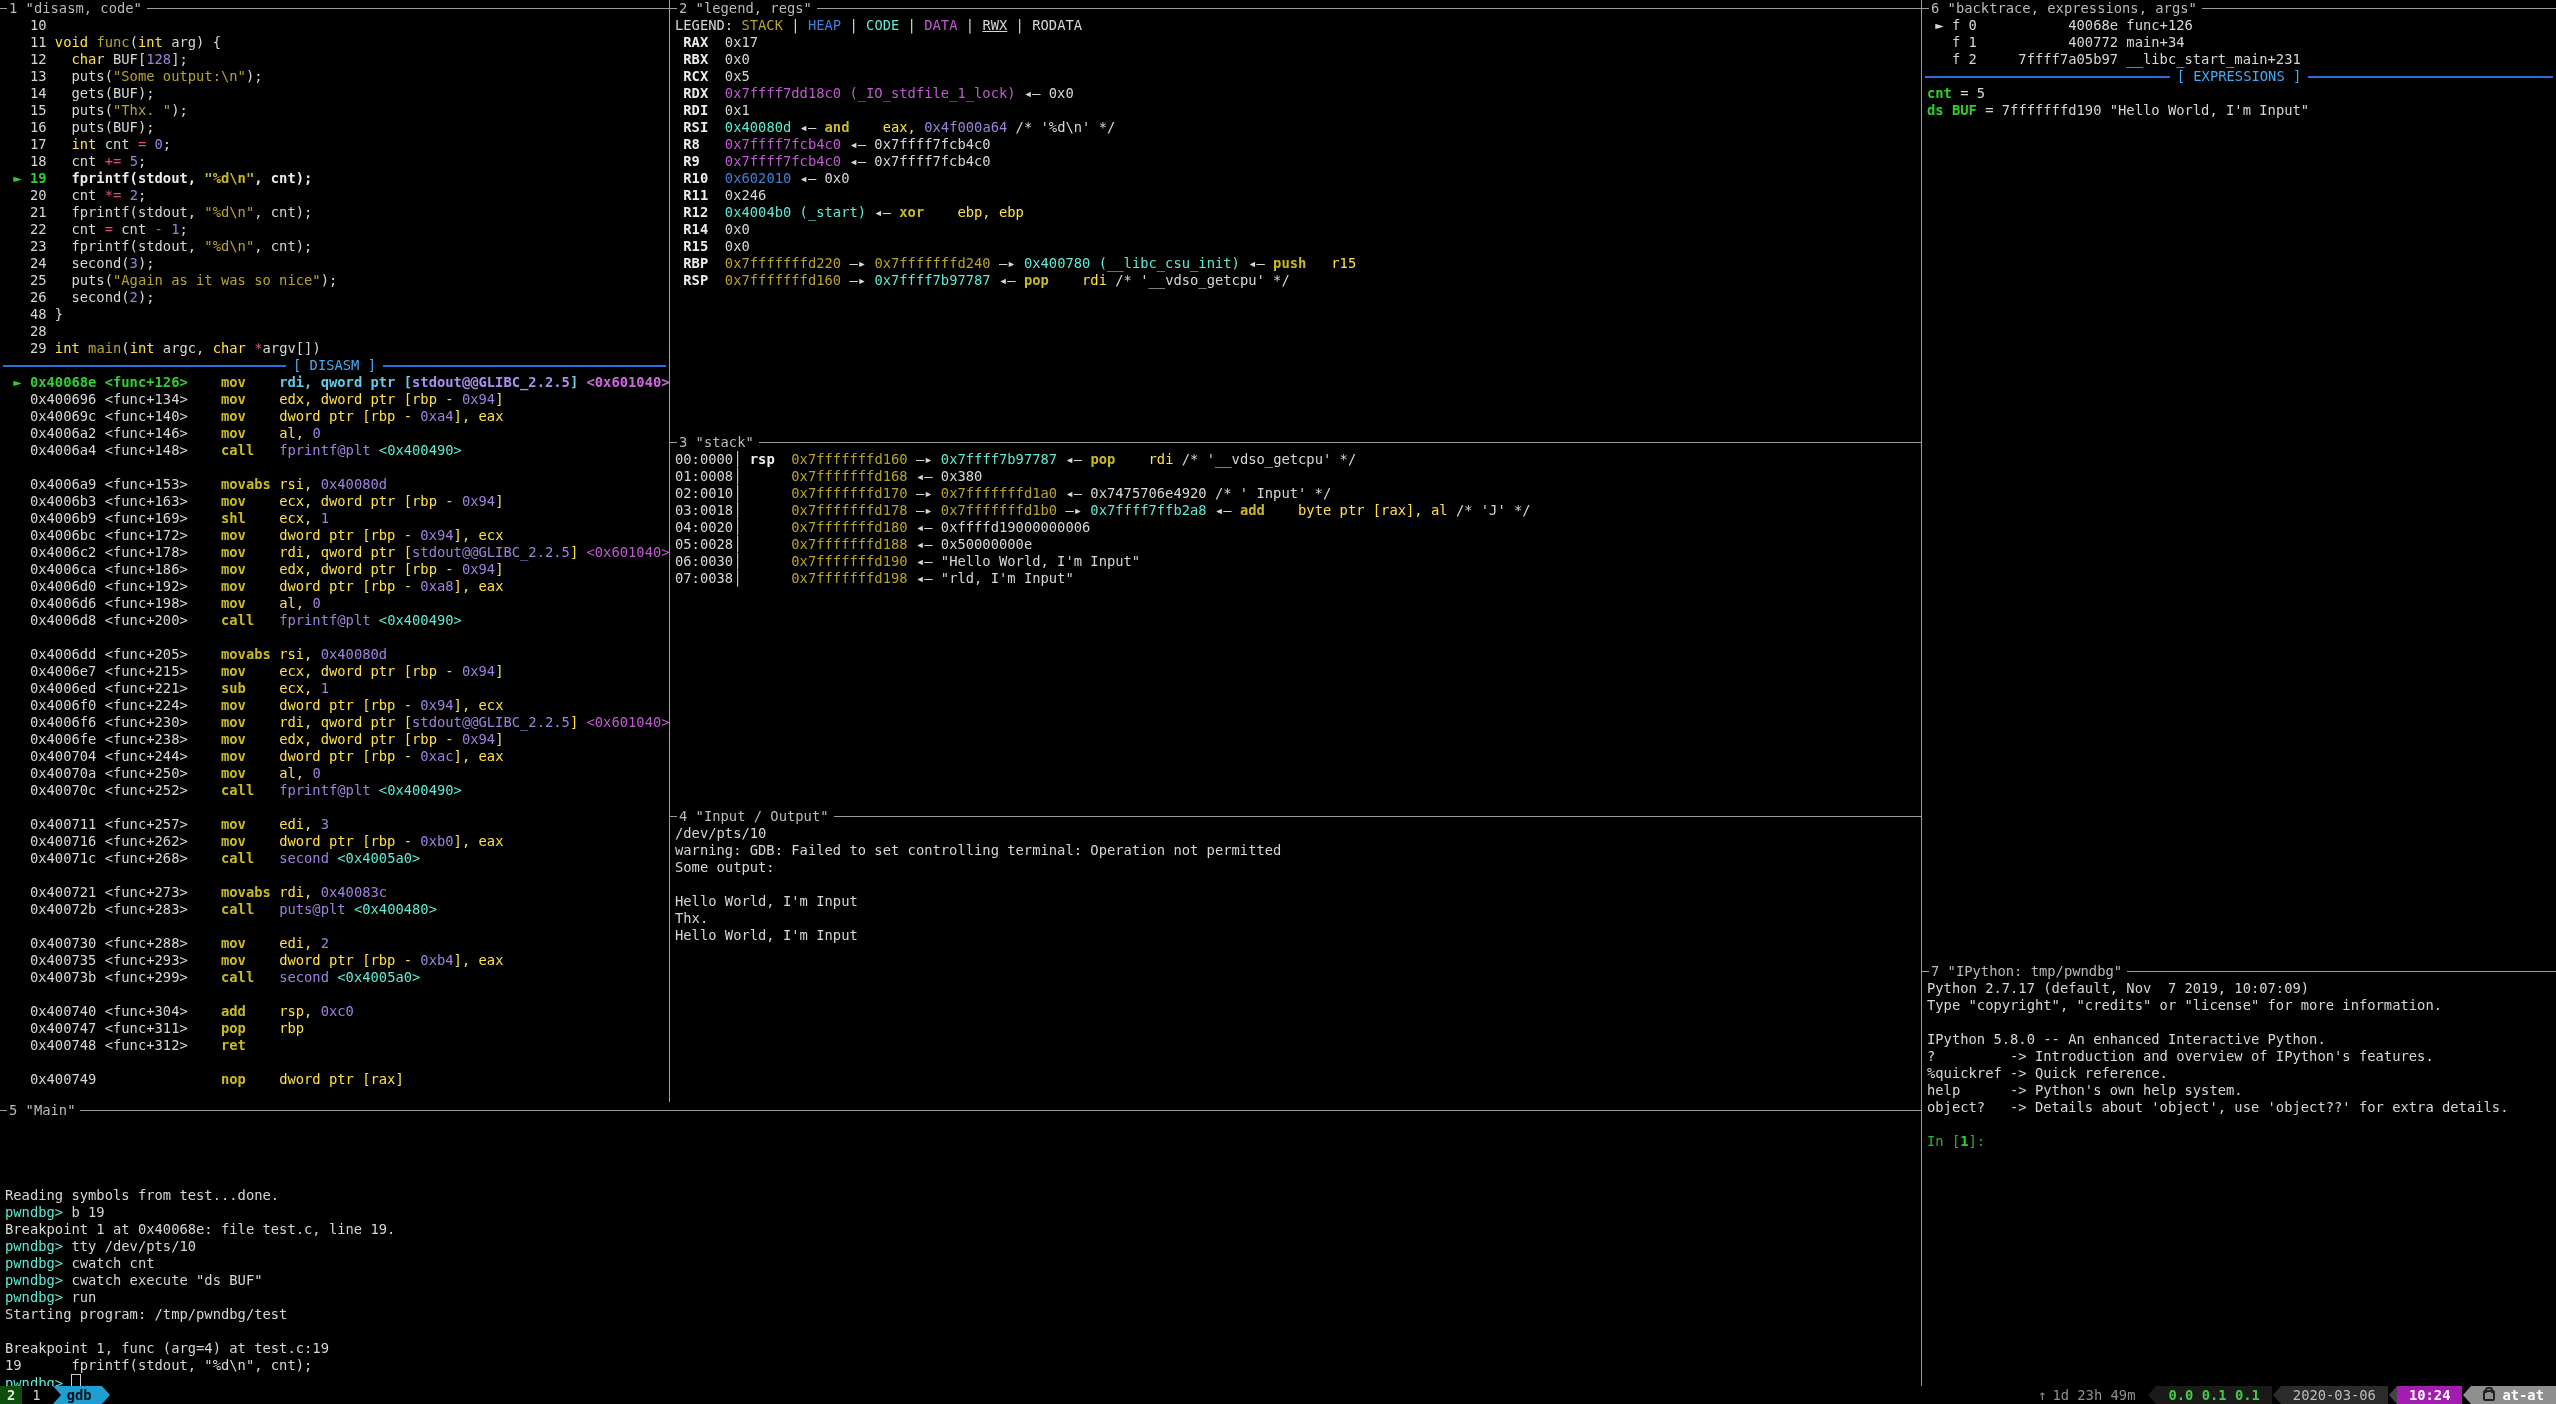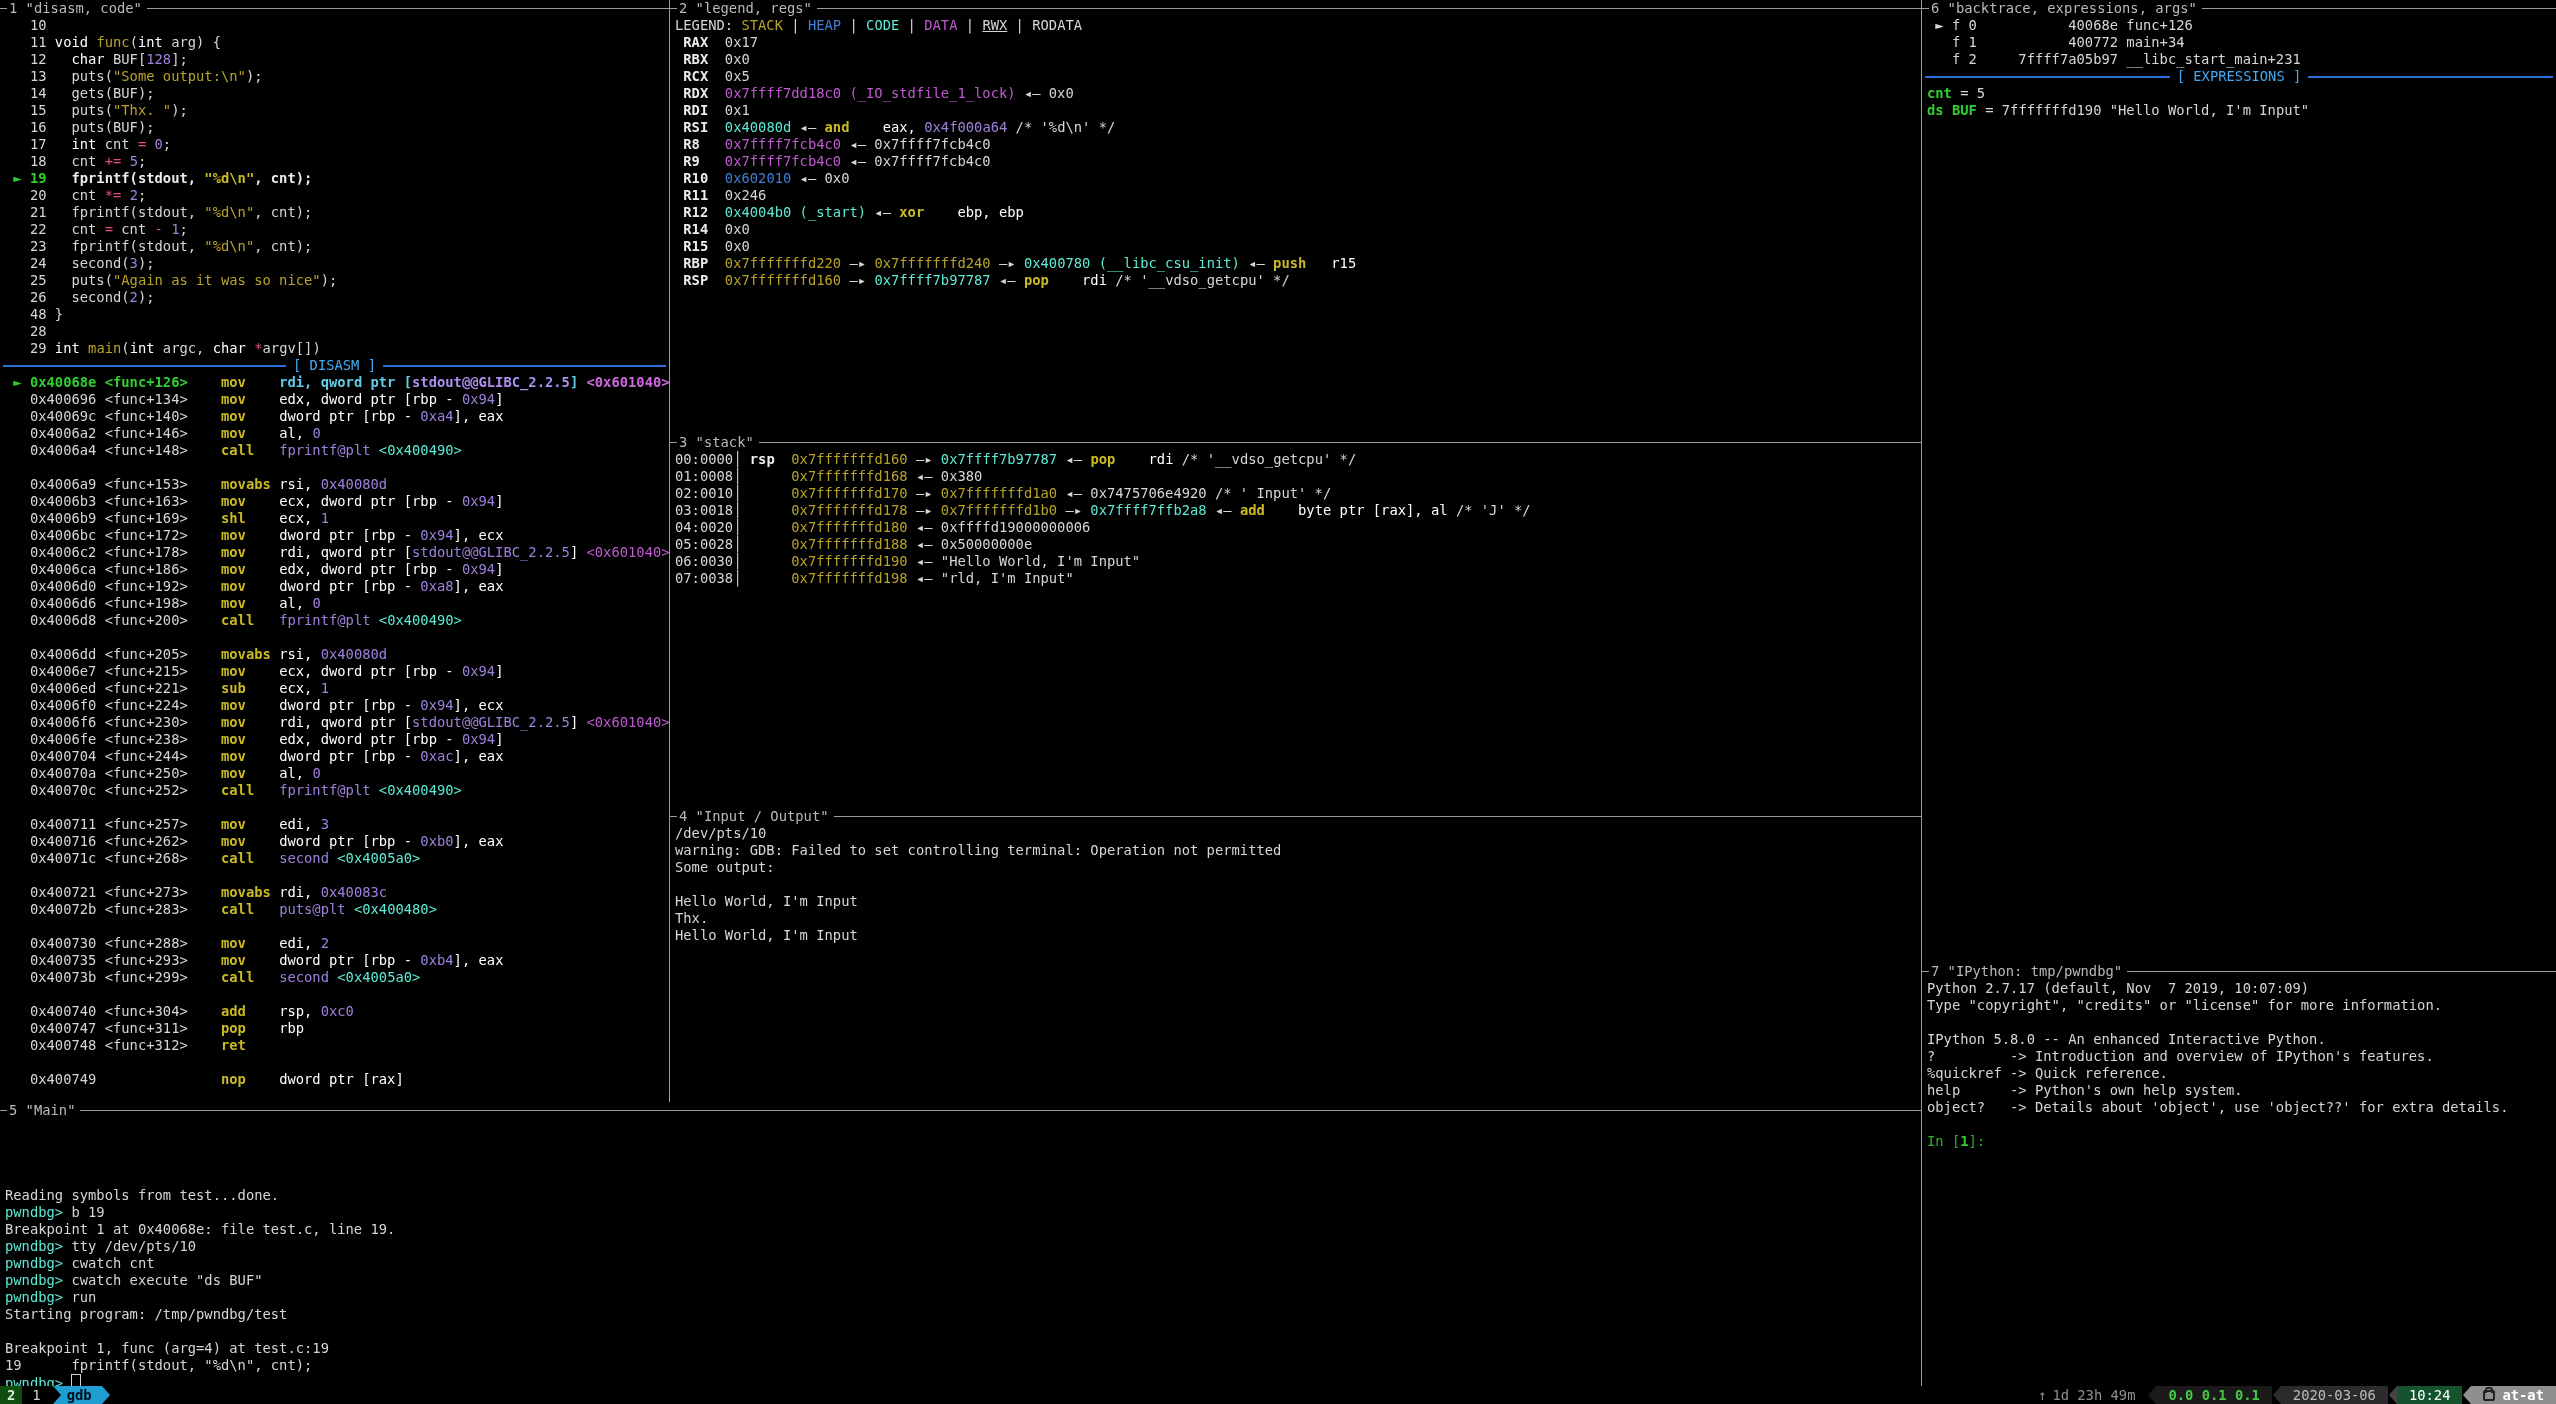--- a/index.html
+++ b/index.html
@@ -10,21 +10,21 @@
   .ptitle::before{content:"";position:absolute;left:0;right:0;top:8px;border-top:1px solid #9c9c9c;}
   .ptitle .lbl{position:relative;margin-left:7px;background:#000;padding:0 5px 0 2px;color:#b9b9b9;}
   .plines{padding-left:5px;}
   .ln{white-space:pre;height:17px;}
   .sep{display:flex;align-items:center;height:17px;padding:0 3px;justify-content:center;}
   .sep::before,.sep::after{content:"";flex:1;border-top:2px solid #2b6fd6;}
   .sep-lbl{color:#45aaf2;padding:0 7px;}
   .vline{position:absolute;top:0;width:1px;background:#9c9c9c;}.c-wB{color:#ececec;font-weight:bold}
   .c-g{color:#27b427}.c-gB{color:#2fcf2f;font-weight:bold}
   .c-y{color:#b8a329}.c-yB{color:#c9ba25;font-weight:bold}
-  .c-c{color:#ffffff}.c-cB{color:#63cbe6;font-weight:bold}
+  .c-c{color:#fde047}.c-cB{color:#63cbe6;font-weight:bold}
   .c-b{color:#3f7fd4}
   .c-v{color:#9d82dc}.c-vB{color:#ab90f0;font-weight:bold}
   .c-m{color:#c05ad0}.c-mB{color:#d066e0;font-weight:bold}
   .c-r{color:#5eead4}
   .c-pk{color:#e2517a}
   .c-uw{color:#d6d6d6;text-decoration:underline}
   .c-cur{display:inline-block;width:8px;height:14px;border:1px solid #cfcfcf;vertical-align:-2px}
 
   
   .status{position:absolute;left:0;top:1386px;width:2556px;height:18px;background:#000;
@@ -39,21 +39,21 @@
                   border-top:9px solid transparent;border-bottom:9px solid transparent;border-left:8px solid #1f9ed2;}
   .status-right{margin-left:auto;display:flex;align-items:stretch;}
   .rseg{position:relative;display:flex;align-items:center;padding:0 12px;margin-left:9px;}
   .rseg::before{content:"";position:absolute;left:-8px;top:0;width:0;height:0;
                 border-top:9px solid transparent;border-bottom:9px solid transparent;}
   .seg-up{color:#8f8f8f;}
   .seg-load{background:#1a1a1a;color:#46c946;font-weight:bold;}
   .seg-load::before{border-right:8px solid #1a1a1a;}
   .seg-date{background:#2b2b2b;color:#bcbcbc;}
   .seg-date::before{border-right:8px solid #2b2b2b;}
-  .seg-time{background:#14532d;color:#ffffff;font-weight:normal;}
+  .seg-time{background:#a21caf;color:#ffffff;font-weight:bold;}
   .seg-time::before{border-right:8px solid #454545;}
   .seg-host{background:#8f8f8f;color:#ffffff;font-weight:bold;}
   .seg-host::before{border-right:8px solid #8f8f8f;}
   .lock{width:8px;height:7px;border:2px solid #222;border-radius:2px;display:inline-block;position:relative;margin-right:7px;}
   .lock::before{content:"";position:absolute;left:0;top:-5px;width:4px;height:4px;
                 border:2px solid #222;border-bottom:none;border-radius:3px 3px 0 0;}
   .arrow-up{margin-right:6px;}
 </style>
 </head>
 <body>

